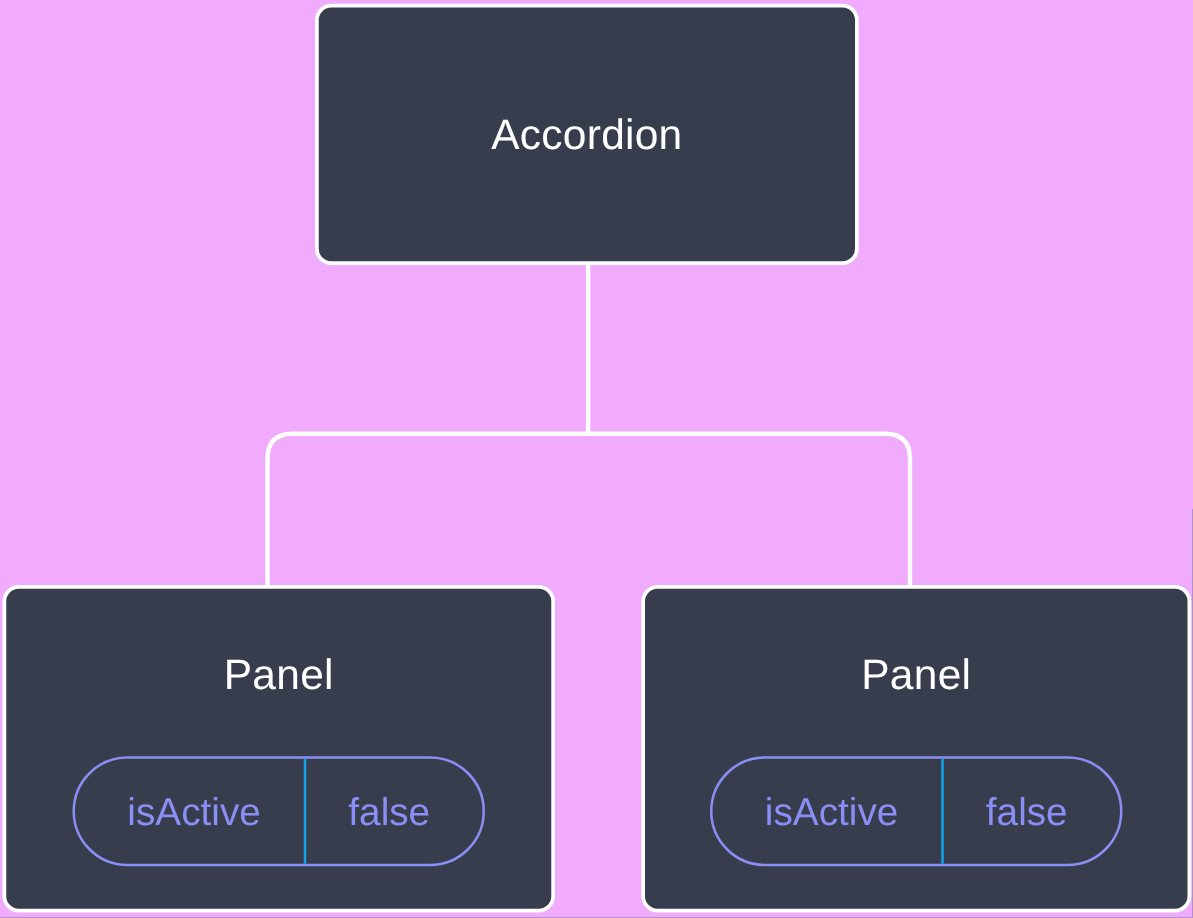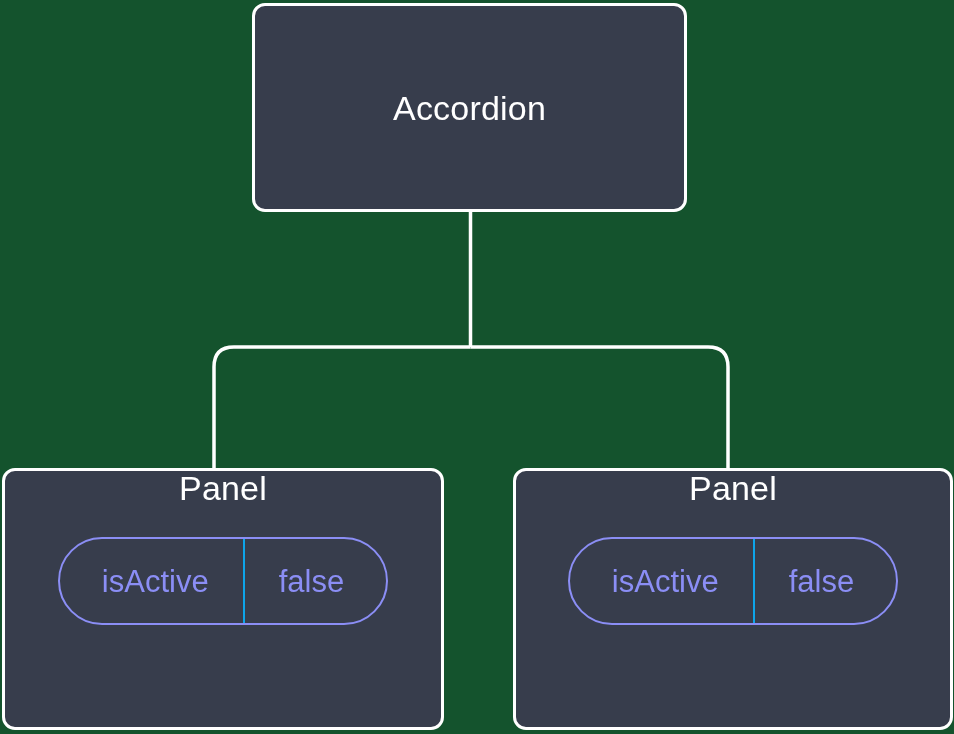--- a/index.html
+++ b/index.html
@@ -12,21 +12,21 @@
     height: 734px;
     overflow: hidden;
     font-family: "Liberation Sans", "DejaVu Sans", sans-serif;
     -webkit-font-smoothing: antialiased;
   }
 
   #canvas {
     position: relative;
     width: 954px;
     height: 734px;
-    background: #14532d;
+    background: #f0abfc;
   }
 
   
   #connectors {
     position: absolute;
     left: 0;
     top: 0;
     width: 954px;
     height: 734px;
     z-index: 1;
@@ -62,27 +62,28 @@
     width: 435px;
     height: 209px;
     justify-content: center;
   }
 
   
   .node-panel {
     top: 468px;
     height: 262px;
     justify-content: flex-start;
+    padding-top: 52px;
   }
   #node-panel-0 { left: 2px;   width: 442px; }
   #node-panel-1 { left: 513px; width: 440px; }
 
   
   .prop-pill {
-    margin-top: 32px;
+    margin-top: 48px;
     display: flex;
     align-items: stretch;
     border: 2px solid #8b8ef5;
     border-radius: 999px;
     height: 88px;
     box-sizing: border-box;
     background: transparent;
   }
   .prop-cell {
     display: flex;

